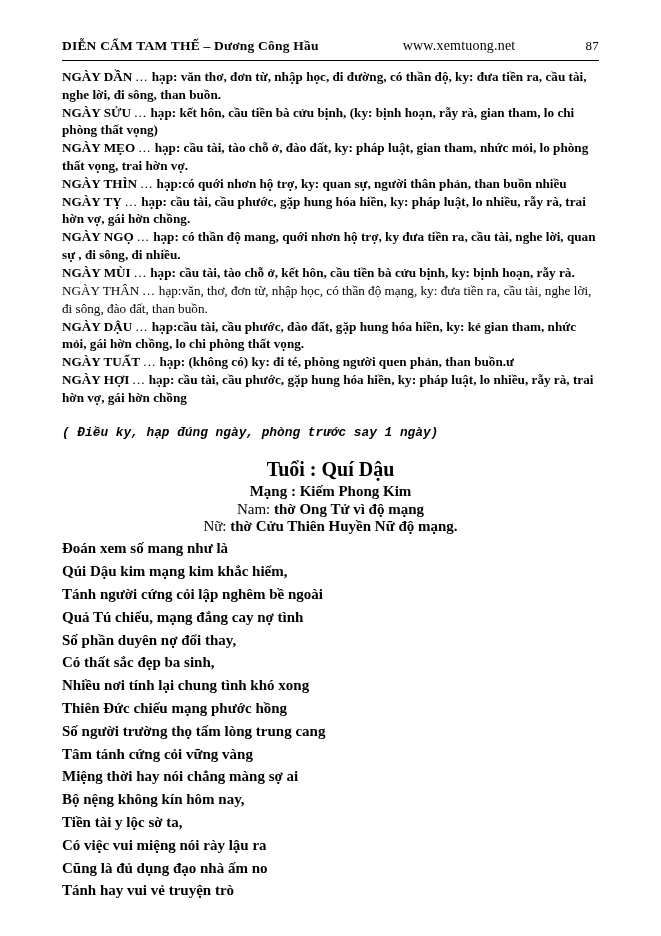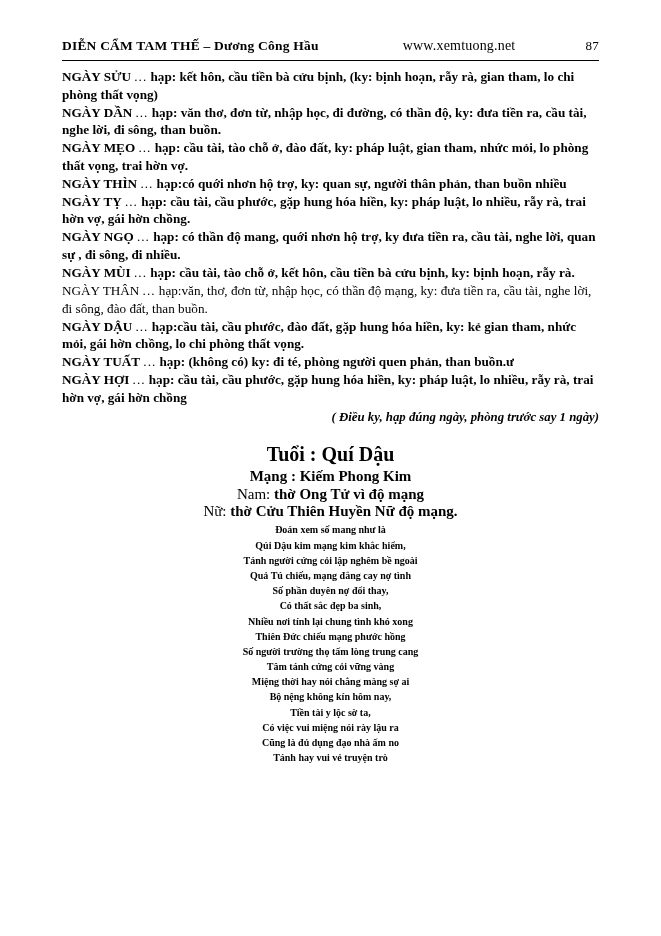--- a/index.html
+++ b/index.html
@@ -70,25 +70,26 @@
     letter-spacing: 1px;
   }
   .entry .body {
     font-weight: bold;
   }
   .entry.plain .day,
   .entry.plain .body {
     font-weight: normal;
   }
   .note {
-    text-align: right;
+    text-align: left;
     font-weight: bold;
     font-style: italic;
     font-size: 12.8px;
-    margin-top: 4px;
+    margin-top: 19px;
+    font-family: Liberation Mono, monospace;
   }
   
   .tuoi {
     text-align: center;
     font-weight: bold;
     font-size: 20px;
     margin-top: 18px;
     margin-bottom: 2px;
   }
   .mang {
@@ -102,22 +103,21 @@
     font-size: 15px;
     margin-bottom: 0px;
   }
   .sub-line .lead {
     font-weight: normal;
   }
   .sub-line .strong {
     font-weight: bold;
   }
   .poem {
-    text-align: center;
-    font-size: 10px;
+    font-size: 15px;
     font-weight: bold;
     line-height: 1.52;
     margin-top: 2px;
   }
   .poem div {
     white-space: nowrap;
   }
 </style>
 </head>
 <body>
@@ -128,29 +128,29 @@
     <span class="title">DIỄN CẨM TAM THẾ – Dương Công Hầu</span>
     <span class="site">www.xemtuong.net</span>
     <span class="pageno">87</span>
   </div>
 
   <div class="rule"></div>
 
   <div class="entries">
 
     <p class="entry">
+      <span class="day">NGÀY DẦN</span>
+      <span class="dots">...</span>
+      <span class="body">hạp: văn thơ, đơn từ, nhập học, đi đường, có thần độ, ky: đưa tiền ra, cầu tài, nghe lời, đi sông, than buồn.</span>
+    </p>
+
+    <p class="entry">
       <span class="day">NGÀY SỬU</span>
       <span class="dots">...</span>
       <span class="body">hạp: kết hôn, cầu tiền bà cửu bịnh, (ky: bịnh hoạn, rẫy rà, gian tham, lo chi phòng thất vọng)</span>
-    </p>
-
-    <p class="entry">
-      <span class="day">NGÀY DẦN</span>
-      <span class="dots">...</span>
-      <span class="body">hạp: văn thơ, đơn từ, nhập học, đi đường, có thần độ, ky: đưa tiền ra, cầu tài, nghe lời, đi sông, than buồn.</span>
     </p>
 
     <p class="entry">
       <span class="day">NGÀY MẸO</span>
       <span class="dots">...</span>
       <span class="body">hạp: cầu tài, tào chỗ ở, đào đất, ky: pháp luật, gian tham, nhức mỏi, lo phòng thất vọng, trai hờn vợ.</span>
     </p>
 
     <p class="entry">
       <span class="day">NGÀY THÌN</span>

